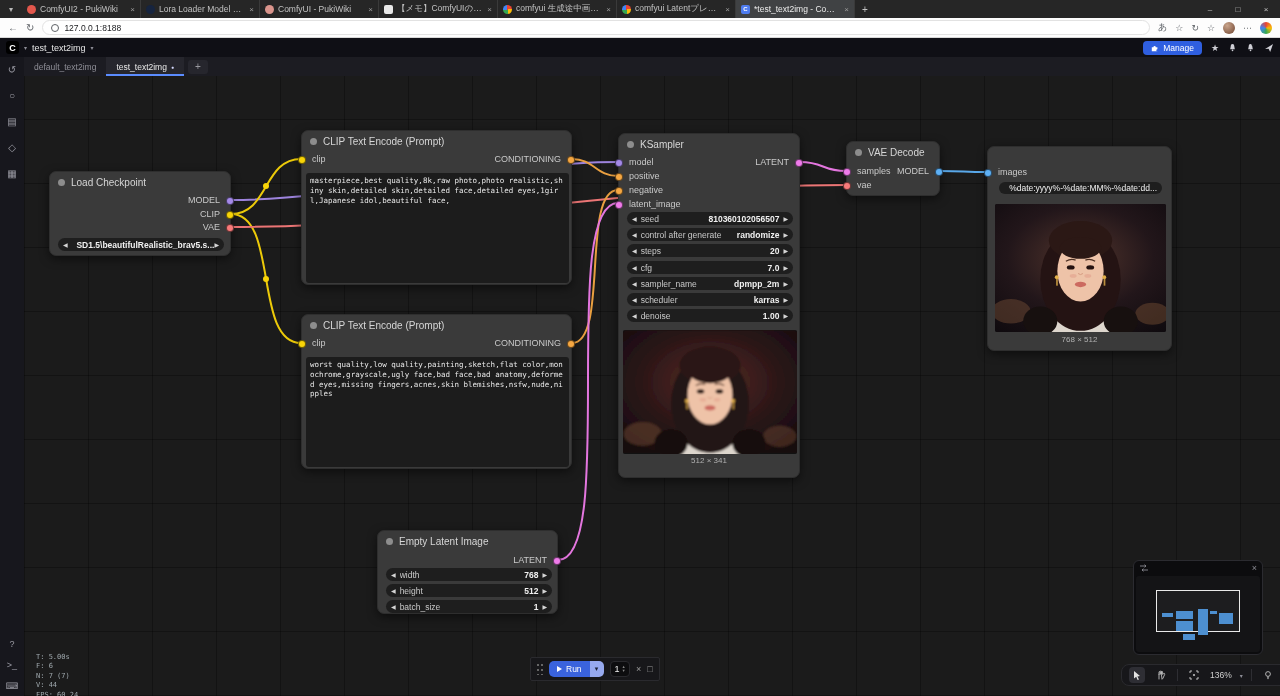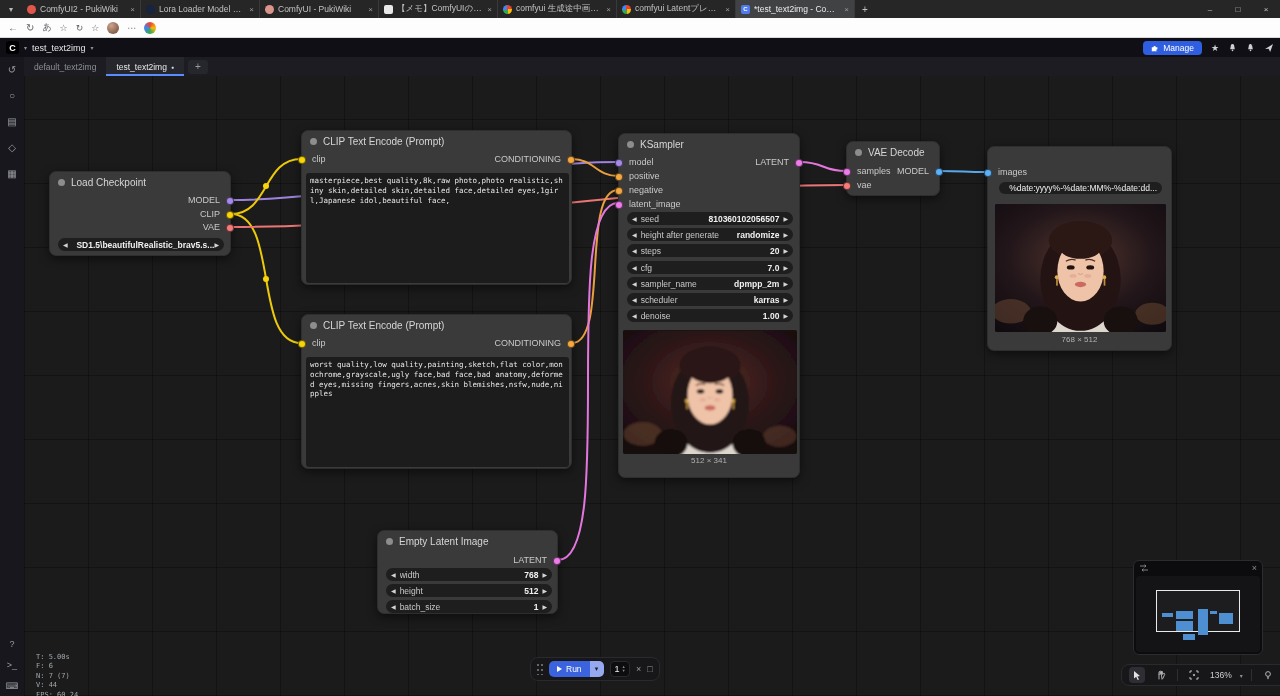--- a/index.html
+++ b/index.html
@@ -84,21 +84,21 @@
   .wcenter { flex:1; text-align:right; color:#f0f0f0; white-space:nowrap; overflow:hidden; font-weight:bold; }
   .prompt { position:absolute; left:4px; top:42px; width:263px; height:110px; background:#1c1c1c; border-radius:3px;
     color:#e8e8e8; font:7.5px/1.3 "DejaVu Sans Mono", monospace; padding:3px 4px; word-break:break-all; overflow:hidden; }
   .preview { position:absolute; background:#111; overflow:hidden; border-radius:2px; }
   .preview svg { display:block; width:100%; height:100%; }
   .pcap { position:absolute; width:100%; text-align:center; font-size:8px; color:#b0b0b0; }
 
   
   .stats { position:absolute; left:12px; top:577px; z-index:5; font:7px/1.35 "DejaVu Sans Mono", monospace; color:#9fa8ad; }
   .runbar { position:absolute; left:506px; top:581px; height:24px; z-index:5; display:flex; align-items:center; gap:6px;
-    background:#17171a; border:1px solid #2a2a2e; border-radius:8px; padding:0 6px; }
+    background:#17171a; border:1px solid #2a2a2e; border-radius:2px; padding:0 6px; }
   .runsplit { display:flex; }
   .runbtn { display:flex; align-items:center; gap:4px; background:#3a63dd; border-radius:5px 0 0 5px; height:16px; padding:0 8px; color:#fff; font-size:8.5px; }
   .play { width:0; height:0; border-left:5px solid #fff; border-top:3.5px solid transparent; border-bottom:3.5px solid transparent; }
   .runcaret { background:#96a9ee; border-radius:0 5px 5px 0; height:16px; width:14px; display:flex; align-items:center; justify-content:center; color:#1c2236; font-size:7px; }
   .countbox { background:#0d0d0f; border:1px solid #2a2a2e; border-radius:4px; height:16px; display:flex; align-items:center; gap:3px; padding:0 4px; color:#eee; font-size:9px; }
   .steppers { display:flex; flex-direction:column; line-height:4px; font-size:4.5px; color:#888; }
   .tbtn { color:#9a9a9a; font-size:9px; }
   .handle { display:flex; gap:2px; }
   .handle i { width:2px; height:11px; background:repeating-linear-gradient(#666 0 2px, transparent 2px 5px); }
 
@@ -168,20 +168,24 @@
     <div class="winctl">
       <span>–</span>
       <span>□</span>
       <span>×</span>
     </div>
   </div>
 
   <div class="baddr">
     <span class="navic">←</span>
     <span class="navic">↻</span>
+    <div class="urlpill">
+      <span class="siteinfo"></span>
+      <span class="urltext">127.0.0.1:8188</span>
+    </div>
     <div class="addr-right">
       <span class="gl">あ</span>
       <span class="gl">☆</span>
       <span class="gl">↻</span>
       <span class="gl">☆</span>
       <span class="avatar"></span>
       <span class="gl">⋯</span>
       <span class="profile"></span>
     </div>
   </div>
@@ -314,21 +318,21 @@
           <div class="slot in" style="top:64px"><span class="sdot" style="background:#ef7bea"></span><span>latent_image</span></div>
           <div class="slot out" style="top:22px"><span>LATENT</span><span class="sdot" style="background:#ef7bea"></span></div>
           <div class="pill" style="top:78px">
               <span class="arr">◀</span>
               <span class="wlabel">seed</span>
               <span class="wvalue">810360102056507</span>
               <span class="arr">▶</span>
             </div>
           <div class="pill" style="top:94px">
               <span class="arr">◀</span>
-              <span class="wlabel">height after generate</span>
+              <span class="wlabel">control after generate</span>
               <span class="wvalue">randomize</span>
               <span class="arr">▶</span>
             </div>
           <div class="pill" style="top:110px">
               <span class="arr">◀</span>
               <span class="wlabel">steps</span>
               <span class="wvalue">20</span>
               <span class="arr">▶</span>
             </div>
           <div class="pill" style="top:127px">

